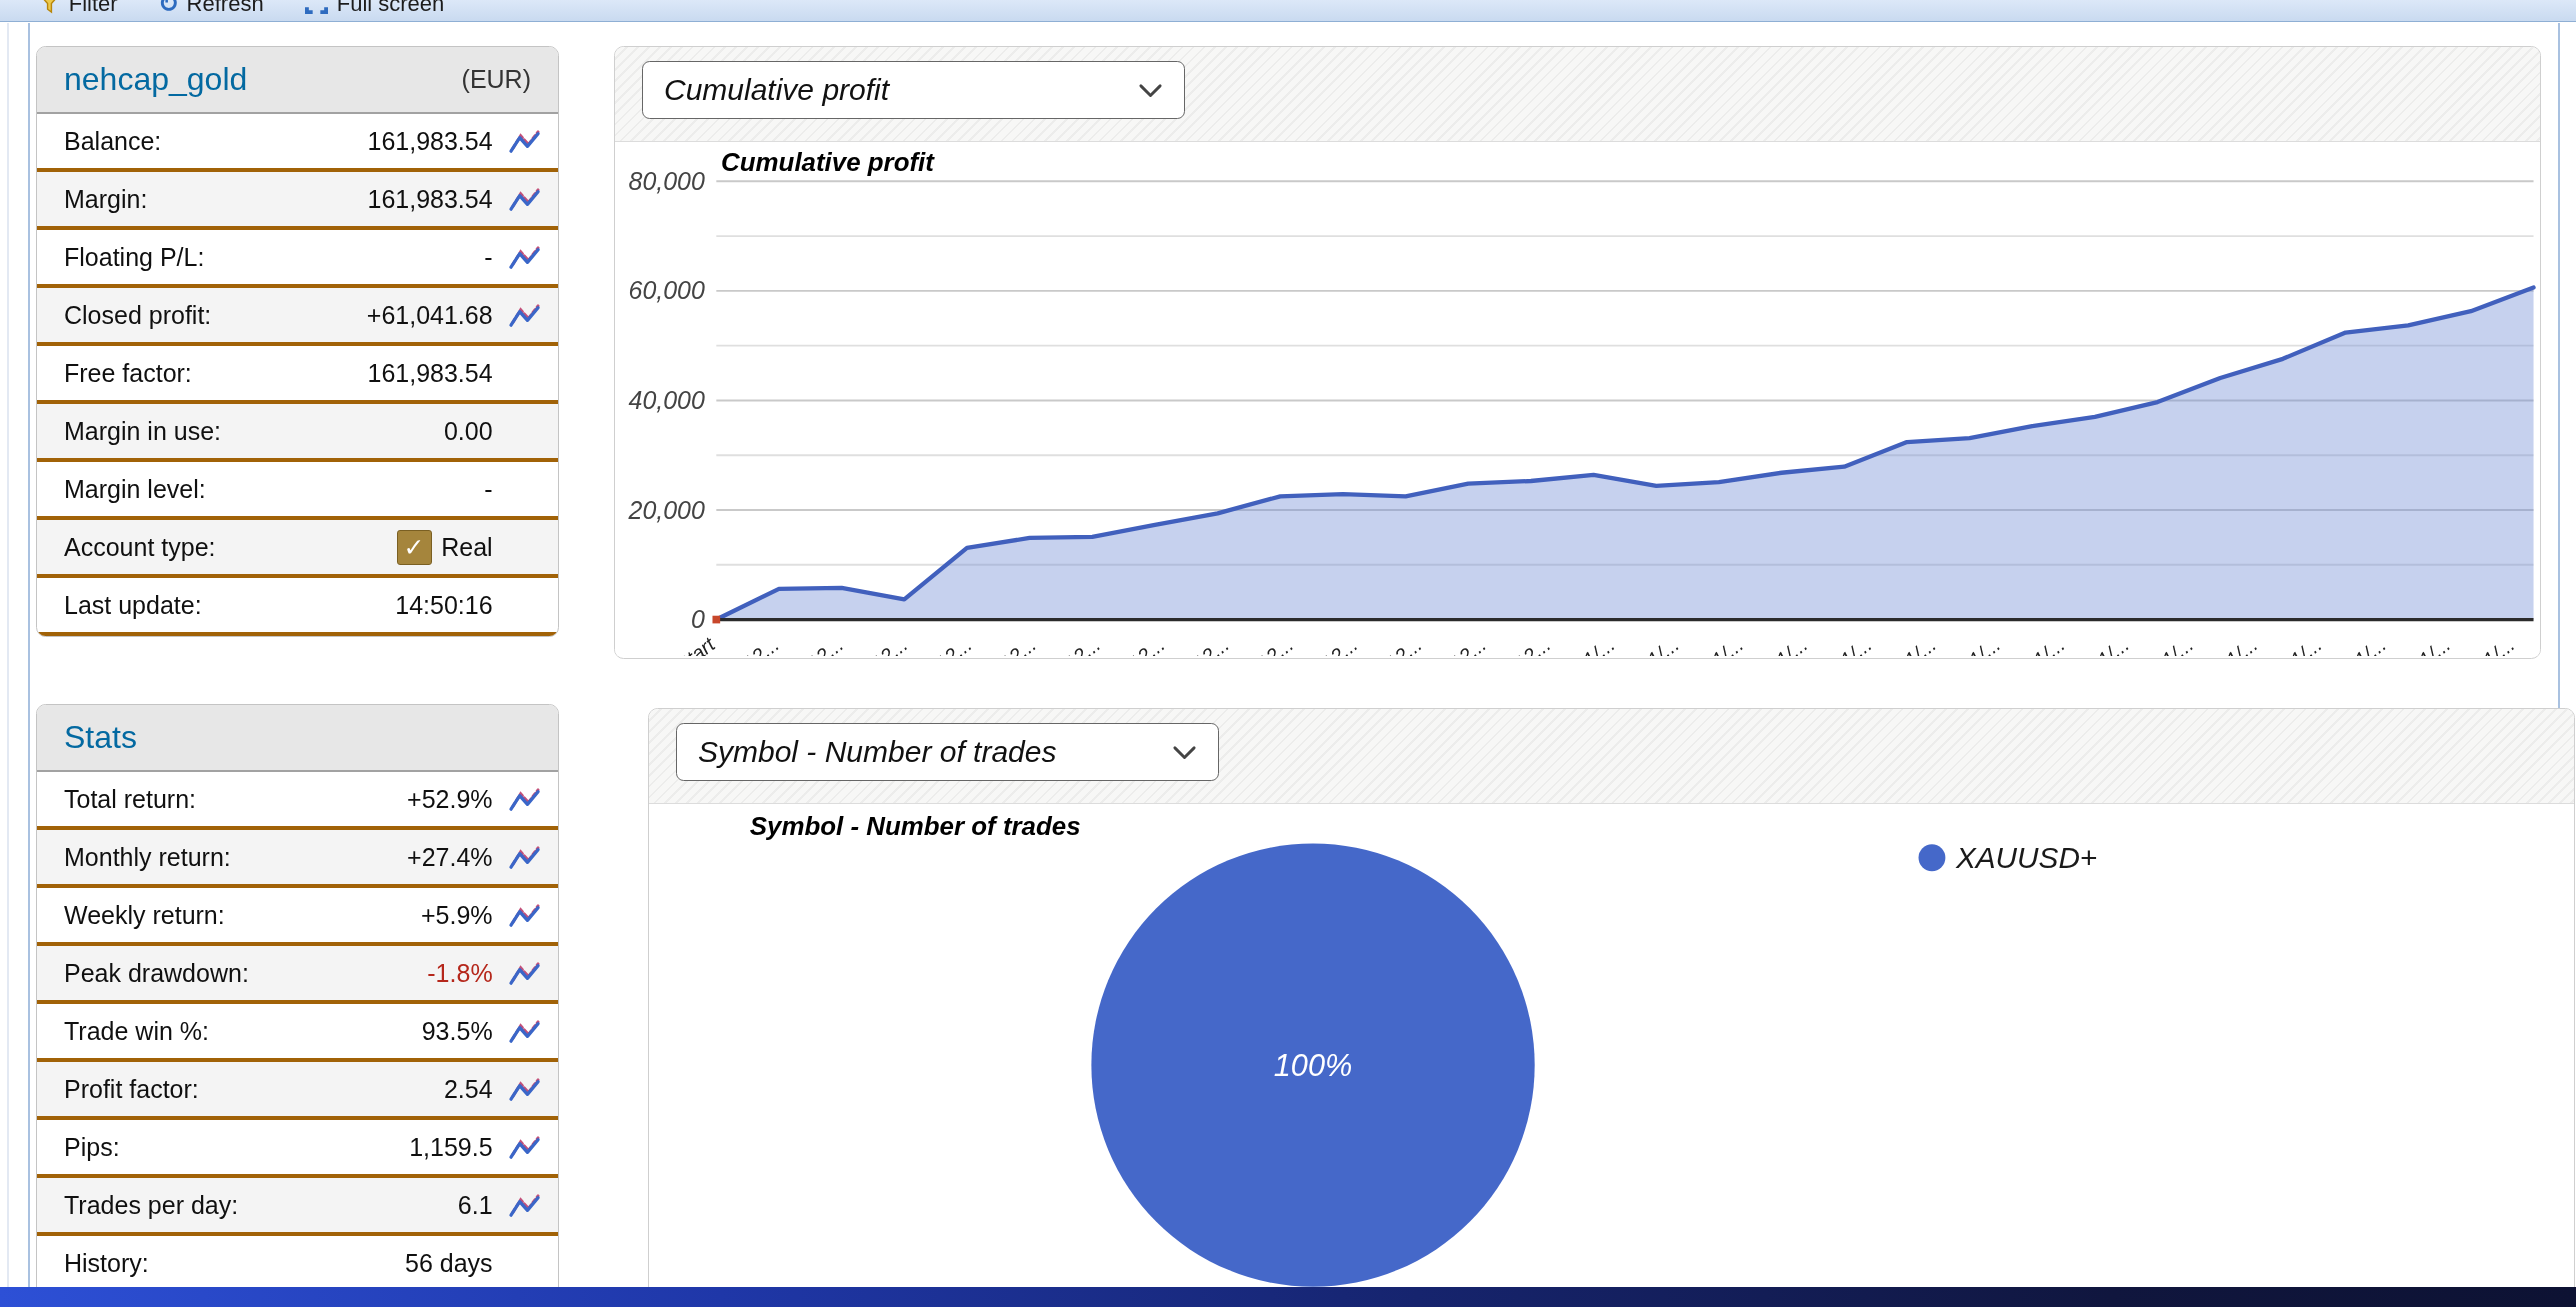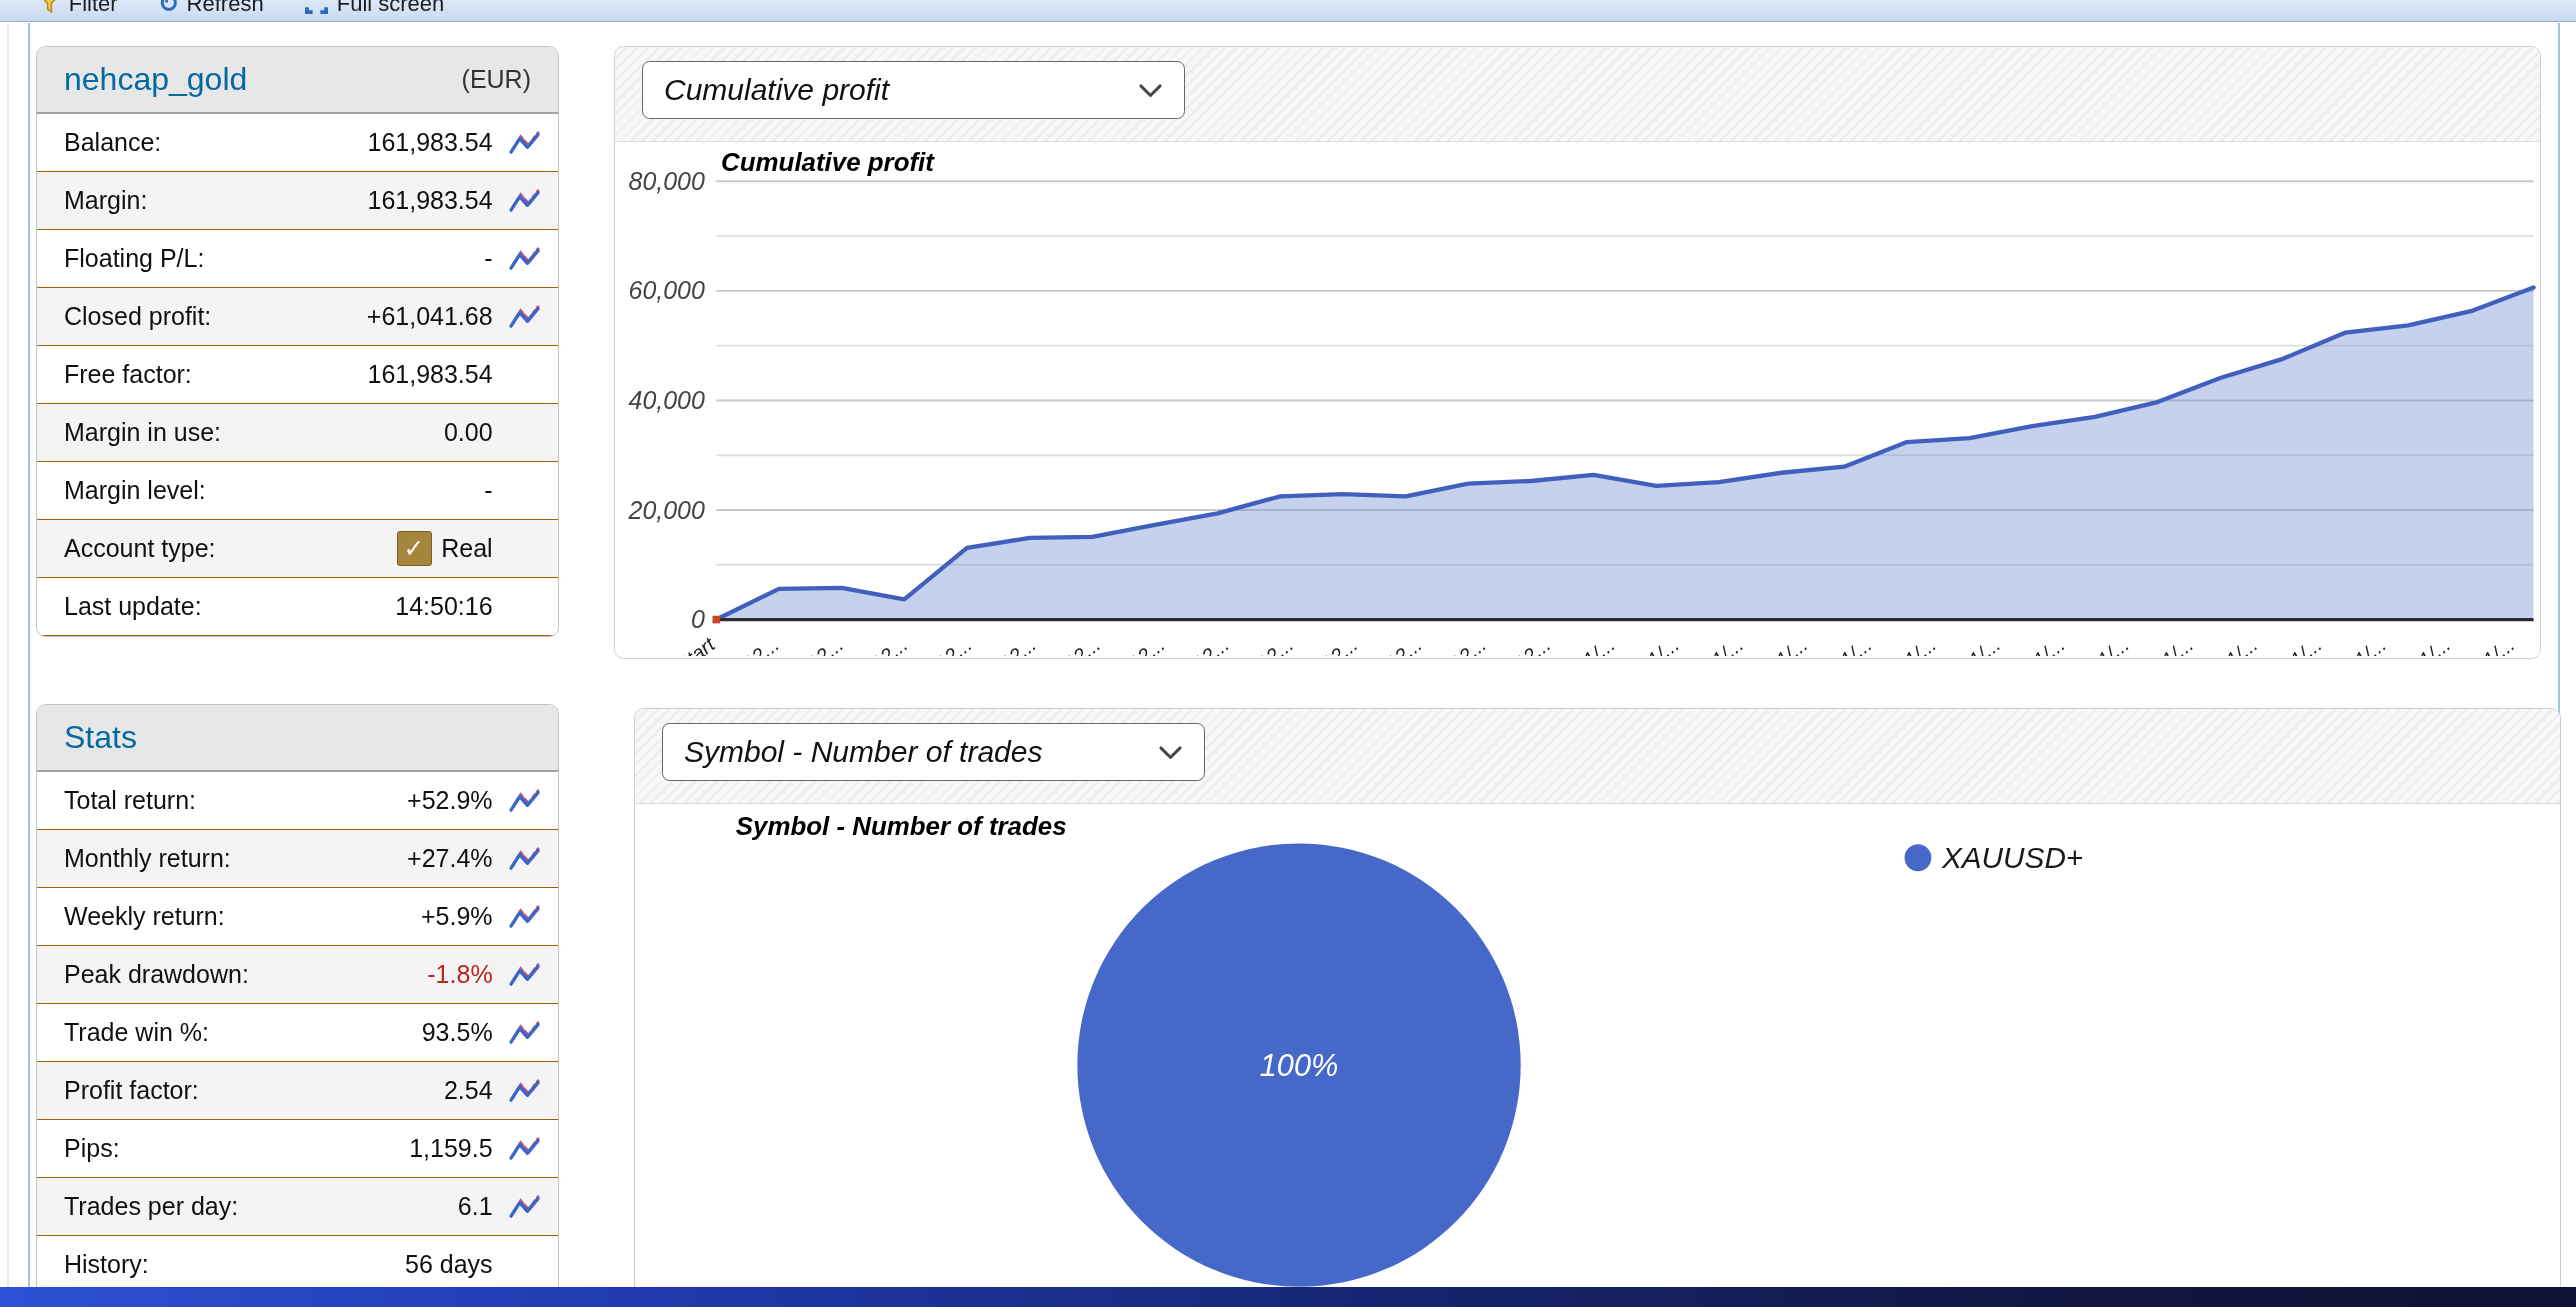--- a/index.html
+++ b/index.html
@@ -21,21 +21,21 @@
 
   
   .panel{position:absolute;background:#fff;border:1.9px solid #c4c4c4;border-radius:9.6px;
     box-sizing:border-box;overflow:hidden;}
   .panel-header{background:#e7e7e7;border-bottom:2.9px solid #a2a2a2;display:flex;
     align-items:center;justify-content:space-between;padding:0 27px;box-sizing:border-box;}
   .panel-title{font-size:32px;color:#0369a1;}
   .panel-currency{font-size:25px;color:#333;}
   .rowlist{display:block;}
   .prow{display:flex;align-items:center;height:58px;padding:0 15.4px 0 27px;box-sizing:border-box;
-    border-bottom:1px solid #a16207;font-size:25px;color:#101010;}
+    border-bottom:4px solid #a16207;font-size:25px;color:#101010;}
   .prow:nth-child(even){background:#f4f4f4;}
   .prow-label{flex:1;}
   .prow-value{white-space:nowrap;}
   .prow-value.neg{color:#b5271b;}
   .icon-slot{width:50px;height:35px;display:flex;align-items:center;justify-content:flex-end;}
   .chk{display:inline-flex;width:33px;height:33px;background:#a5853c;border:1px solid #7a5f22;
     border-radius:2.9px;align-items:center;justify-content:center;color:#fff;font-weight:bold;
     font-size:25px;margin-right:9.6px;vertical-align:middle;}
   .valwrap{display:flex;align-items:center;justify-content:flex-end;}
 
@@ -350,21 +350,21 @@
           <text transform="translate(1646.8,527) rotate(-38)" text-anchor="end" font-size="21" fill="#222">1/...</text>
           <text transform="translate(1713.9,527) rotate(-38)" text-anchor="end" font-size="21" fill="#222">1/...</text>
           <text transform="translate(1780.9,527) rotate(-38)" text-anchor="end" font-size="21" fill="#222">1/...</text>
           <text transform="translate(1847.9,527) rotate(-38)" text-anchor="end" font-size="21" fill="#222">1/...</text>
           <text transform="translate(1915.0,527) rotate(-38)" text-anchor="end" font-size="21" fill="#222">1/...</text>
           <text transform="translate(1982.0,527) rotate(-38)" text-anchor="end" font-size="21" fill="#222">1/...</text>
           <text x="110" y="30" font-size="27" font-weight="bold" fill="#000">Cumulative profit</text>
         </svg></div>
   </div>
 
-  <div class="chart-panel" style="left:634px;top:708px;width:1927px;height:599px;border-radius:9.6px 9.6px 0 0;">
+  <div class="chart-panel" style="left:648px;top:708px;width:1927px;height:599px;border-radius:9.6px 9.6px 0 0;">
     <div class="hatch">
       <div class="selwrap">
         <div class="selbox">
           <span class="seltext">Symbol - Number of trades</span>
           <svg width="25" height="15.4" viewBox="0 0 26 16">
             <polyline points="3,3 13,13 23,3" fill="none" stroke="#444" stroke-width="3" stroke-linecap="round" stroke-linejoin="round"></polyline>
           </svg>
         </div>
       </div>
     </div>

